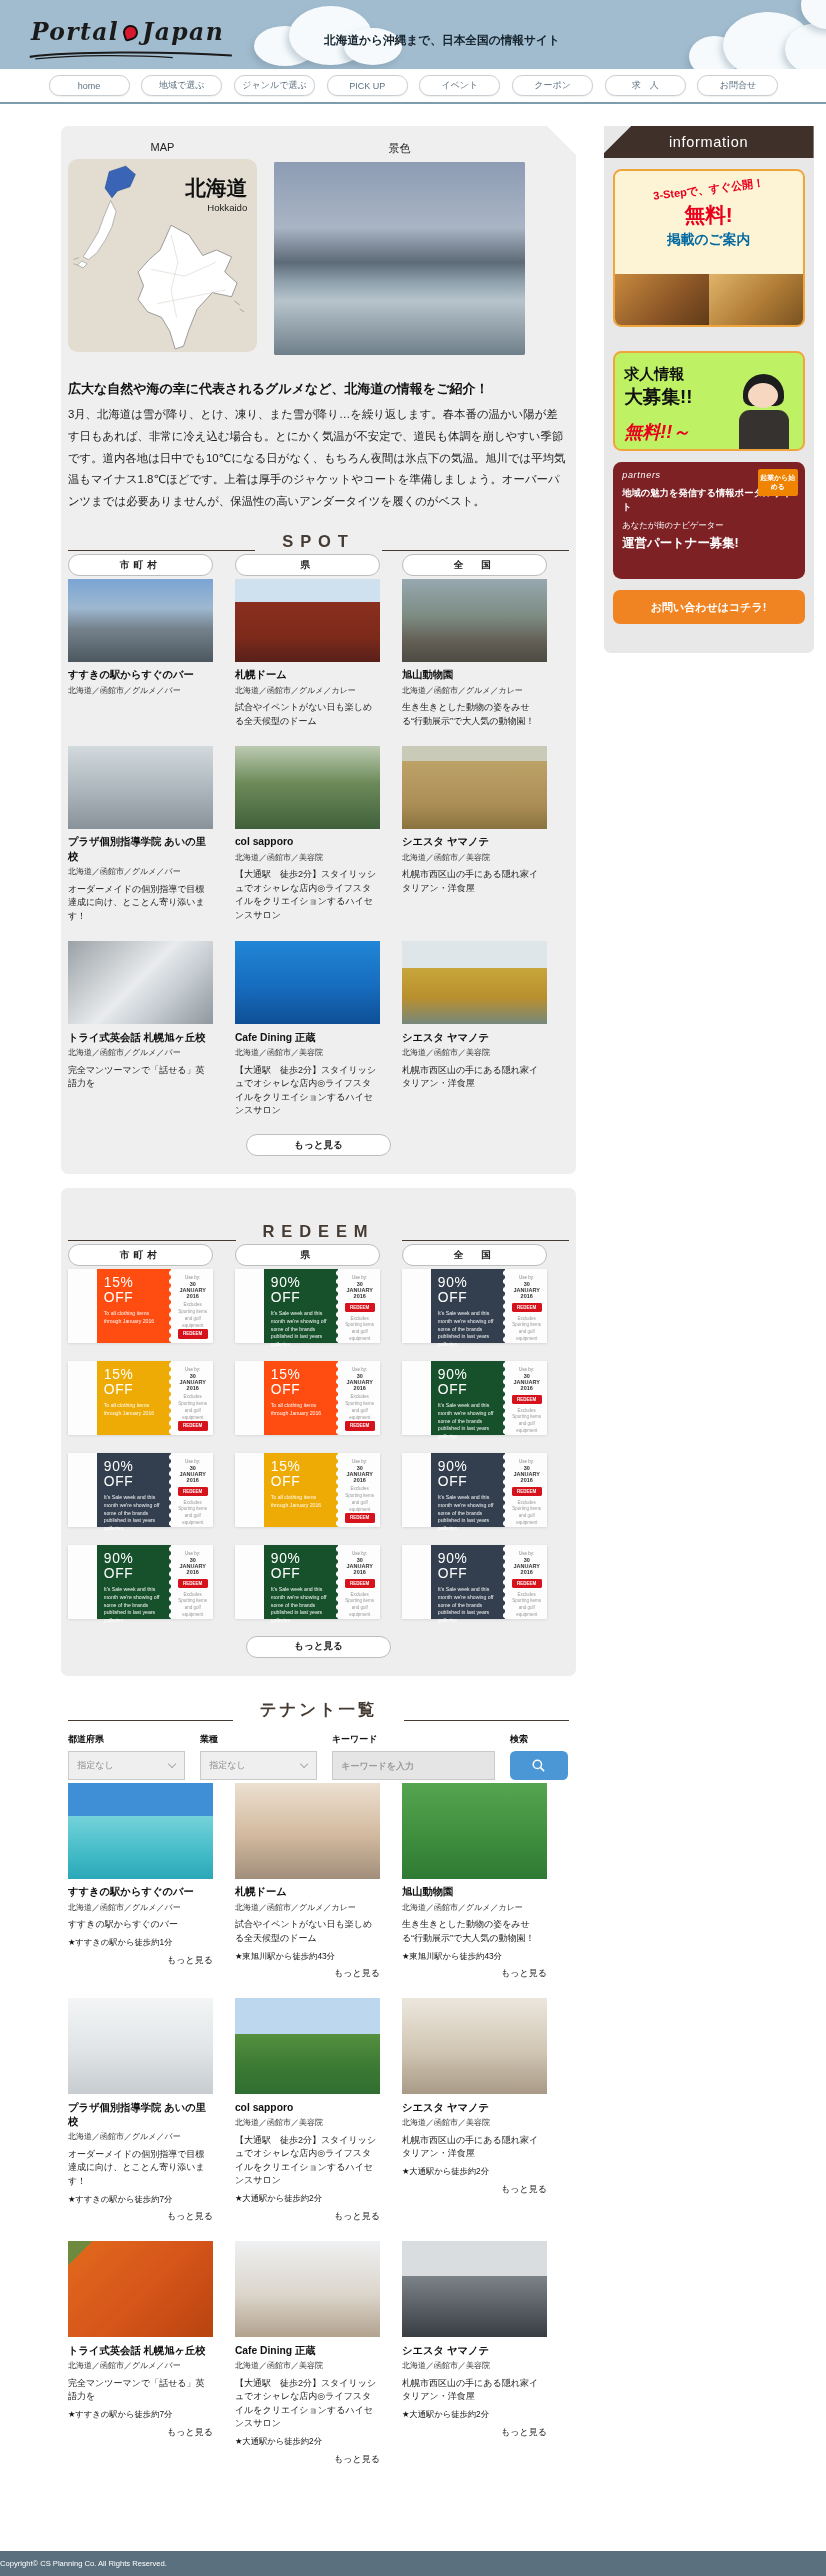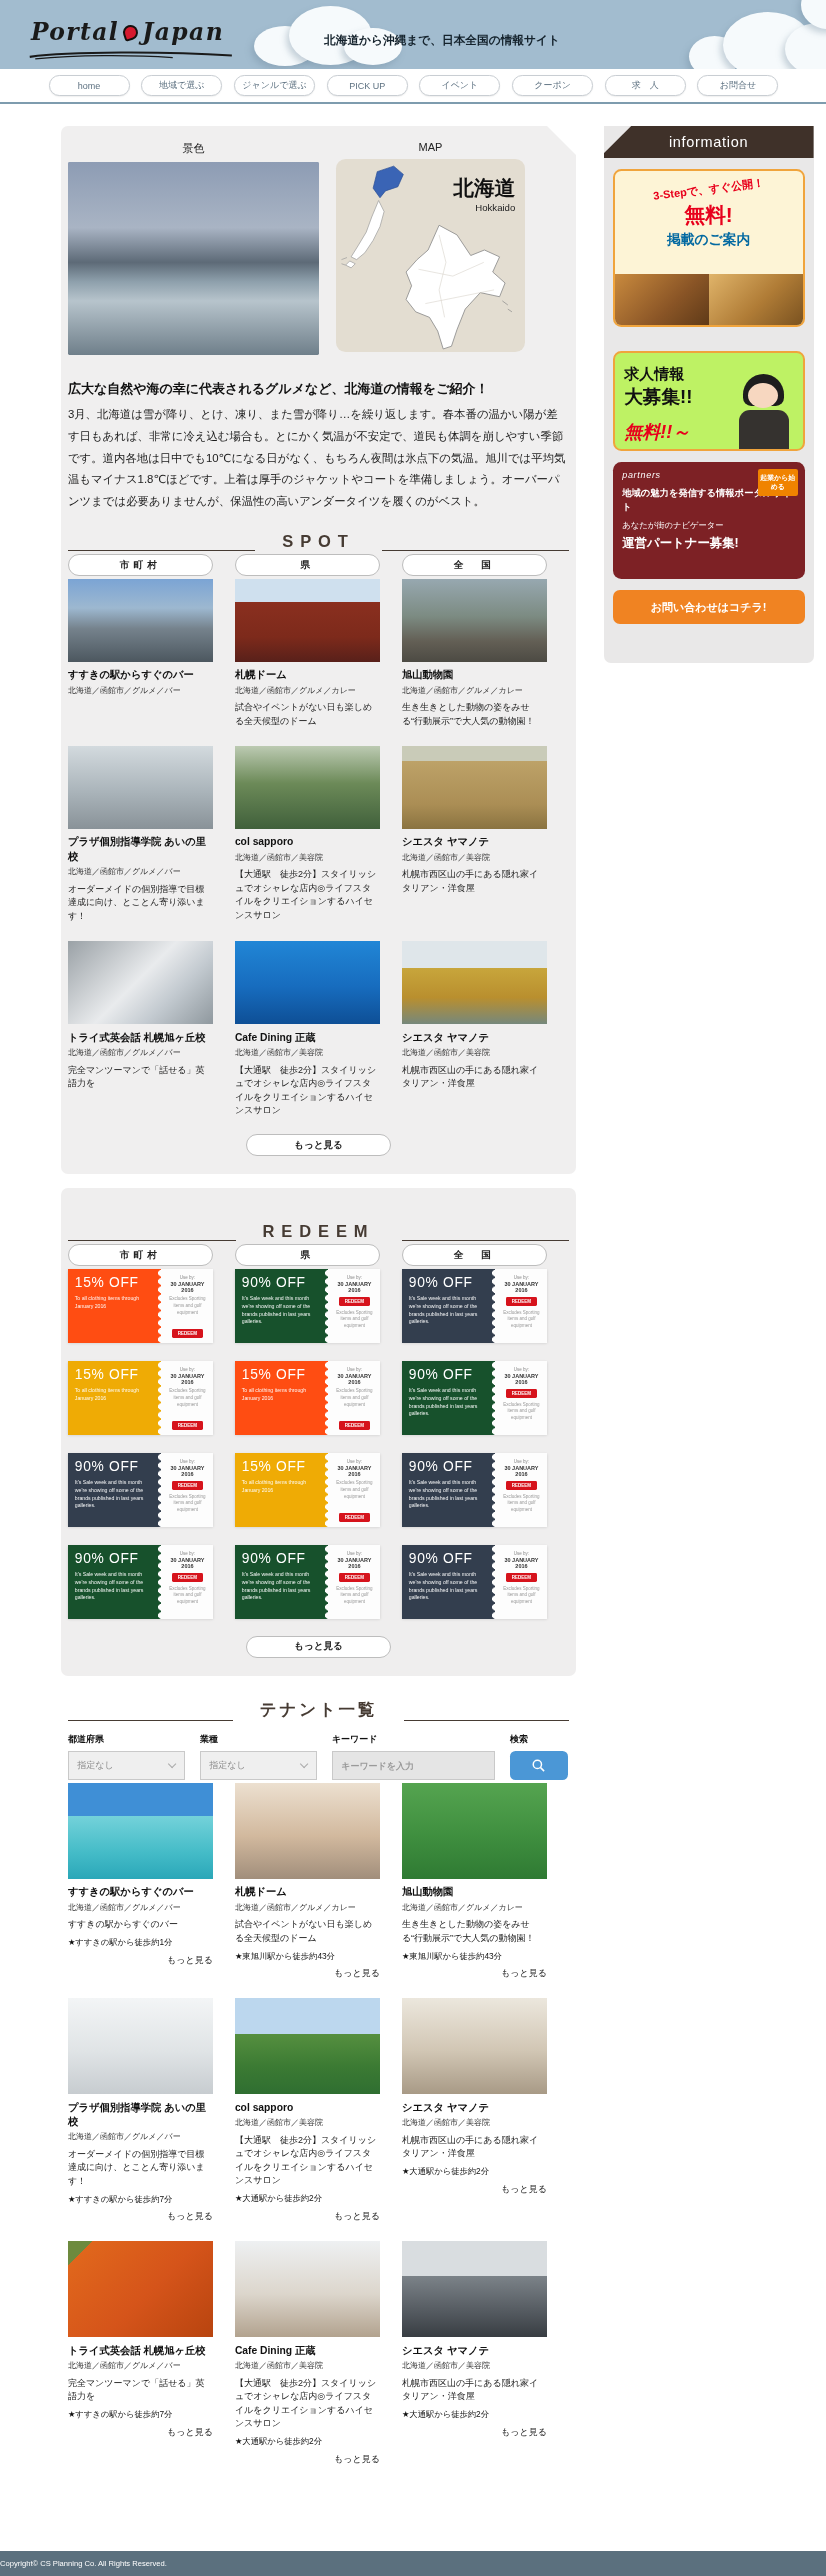--- a/index.html
+++ b/index.html
@@ -84,21 +84,21 @@
   .img-golf { background:linear-gradient(180deg,#bcd7ee 0%,#bcd7ee 38%,#558f3f 38%,#3b7a33 72%,#2f6e31 100%); }
   .img-classroom { background:linear-gradient(180deg,#ece7dd 0%,#d1c6b4 55%,#a89a86 100%); }
   .img-carrots { background:linear-gradient(135deg,#6d8a3e 0%,#6d8a3e 10%,#e0661c 10%,#d5541a 55%,#b8440f 100%); }
   .img-kitchen { background:linear-gradient(180deg,#eef0f2 0%,#dcd6cc 55%,#b2a28e 100%); }
   .img-garage { background:linear-gradient(180deg,#d9dde0 0%,#d9dde0 36%,#7c8389 36%,#565c62 72%,#383d42 100%); }
   .img-food1 { background:linear-gradient(135deg,#c98a3e 0%,#8a5526 60%,#5f3a18 100%); }
   .img-food2 { background:linear-gradient(135deg,#e0b46a 0%,#b07c36 55%,#7a5220 100%); }
 
   
   .coupon-panel { background:#efeeee; border-radius:6.9px; margin-top:13.8px; padding:15px 0 18px 0; }
-  .coupon-card { position:relative; width:145px; height:74px; background:#fdfdfd; box-shadow:0 0.7px 2.8px rgba(0,0,0,.15); display:flex; }
+  .coupon-card { position:relative; width:145px; height:74px; background:#fdfdfd; box-shadow:0 0.7px 2.8px rgba(0,0,0,.15); display:flex;padding-left:29px; }
   .cp-left { position:relative; width:64%; height:100%; padding:6.2px 8.3px 5.5px 6.9px; color:#fff; }
   .c-orange .cp-left { background:#ff4d12; }
   .c-yellow .cp-left { background:#efab05; }
   .c-green .cp-left { background:#17512c; }
   .c-navy .cp-left { background:#333e4e; }
   .perf { position:absolute; top:0; right:-0.7px; bottom:0; width:6.2px;
           background-image:radial-gradient(circle at 6.2px 4.1px, #fdfdfd 2.9px, rgba(0,0,0,0) 3.3px);
           background-size:6.2px 8.3px; background-repeat:repeat-y; }
   .cp-disc { font-size:13.8px; font-weight:300; letter-spacing:0.7px; margin-bottom:4.8px; }
   .cp-desc { font-size:5.2px; line-height:1.5; opacity:.95; }
@@ -115,21 +115,21 @@
   .filters { display:flex; gap:15px; padding-left:6.9px; margin-top:12.4px; }
   .f-label { font-size:9px; font-weight:bold; color:#111; margin-bottom:4.8px; }
   .f-select { width:117px; height:29px; background:#efefef; border:0.7px solid #c9c9c9; display:flex; align-items:center; justify-content:space-between; padding:0 8.3px; cursor:pointer; }
   .f-select .val { font-size:9px; color:#8a8a8a; }
   .chev { width:6.2px; height:6.2px; border-right:1px solid #aaa; border-bottom:1px solid #aaa; transform:rotate(45deg); margin-top:-2.8px; }
   .f-input { width:163px; height:29px; background:#e5e5e5; border:0.7px solid #c9c9c9; padding:0 8.3px; font-size:9px; color:#333;font-weight:bold; }
   .f-input::placeholder { color:#9a9a9a; }
   .search-btn { width:58px; height:29px; background:#4b97d6; border:none; border-radius:5.5px; display:flex; align-items:center; justify-content:center; cursor:pointer; }
 
   
-  .sidebar { background:#e9e8e8; border-radius:0 0 6.9px 6.9px; padding-bottom:39px; }
+  .sidebar { background:#e9e8e8; border-radius:0 0 6.9px 6.9px; padding-bottom:29px; }
   .info-head { height:32px; background:#3f3129; color:#fff; font-size:14.5px; letter-spacing:0.7px; display:flex; align-items:center; justify-content:center;
                clip-path:polygon(27.6px 0, 100% 0, 100% 100%, 0 100%, 0 27.6px); }
   .side-pad { padding:11px 9px 0 9px; display:flex; flex-direction:column; gap:11px; }
   .banner { border-radius:8.3px; cursor:pointer; }
   .bn1 { background:#fdf4d6; border:2.8px solid #f0a43c; height:158px; position:relative; overflow:hidden; padding:8.3px 6.9px 0 6.9px; text-align:center; }
   .bn1-arc { display:inline-block; transform:rotate(-7deg); color:#e8001c; font-size:11px; font-weight:bold; margin-top:2.8px; }
   .bn1-free { color:#e8001c; font-size:20.7px; font-weight:900; margin-top:4.1px; }
   .bn1-guide { color:#0369a1; font-size:13.8px; font-weight:900; margin-top:1.4px; }
   .bn1-photos { position:absolute; left:0; right:0; bottom:0; height:51px; display:flex; }
   .bn1-photos div { flex:1; }
@@ -188,41 +188,41 @@
     <div class="nav-btn">お問合せ</div>
   </div>
 
   <div class="content">
 
     <div class="main-col">
       <div class="panel">
 
         <div class="map-row">
           <div>
-            <div class="img-label">景色</div>
-            <div class="scenery"></div>
-          </div>
-          <div>
             <div class="img-label">MAP</div>
             <div class="map-card">
               <svg viewBox="0 0 275 280" width="189" height="193">
                 <path d="M60 18 L84 10 L98 22 L90 40 L72 46 L64 56 L54 42 Z" fill="#3a64b5" stroke="#2c4f94" stroke-width="1"></path>
                 <path d="M62 60 L70 76 L64 98 L54 118 L42 136 L30 146 L22 142 L32 126 L44 106 L52 84 Z" fill="#fff" stroke="#9a9a9a" stroke-width="1"></path>
                 <path d="M20 148 L28 152 L22 158 L14 154 Z" fill="#fff" stroke="#9a9a9a" stroke-width="1"></path>
                 <path d="M8 146 l8 -3 M8 152 l6 2" stroke="#9a9a9a" stroke-width="1" fill="none"></path>
                 <path d="M150 96 L176 110 L196 140 L216 132 L238 142 L228 164 L246 180 L238 200 L210 194 L188 218 L176 248 L168 272 L156 276 L148 250 L136 230 L116 222 L102 204 L110 184 L102 164 L118 146 L134 132 Z" fill="#ffffff" stroke="#8a8a8a" stroke-width="1.2"></path>
                 <path d="M150 110 L160 150 L150 190 L158 230 M120 160 L170 170 L215 150 M130 210 L180 200 L230 190" stroke="#d5d0c6" stroke-width="0.8" fill="none"></path>
                 <path d="M242 206 l8 6 M250 218 l6 4" stroke="#8a8a8a" stroke-width="1" fill="none"></path>
               </svg>
               <div class="map-title">
                 <div class="ja">北海道</div>
                 <div class="en">Hokkaido</div>
               </div>
             </div>
           </div>
+          <div>
+            <div class="img-label">景色</div>
+            <div class="scenery"></div>
+          </div>
         </div>
 
         <div class="intro">
           <h2>広大な自然や海の幸に代表されるグルメなど、北海道の情報をご紹介！</h2>
           <p>3月、北海道は雪が降り、とけ、凍り、また雪が降り…を繰り返します。春本番の温かい陽が差す日もあれば、非常に冷え込む場合も。とにかく気温が不安定で、道民も体調を崩しやすい季節です。道内各地は日中でも10℃になる日がなく、もちろん夜間は氷点下の気温。旭川では平均気温もマイナス1.8℃ほどです。上着は厚手のジャケットやコートを準備しましょう。オーバーパンツまでは必要ありませんが、保温性の高いアンダータイツを履くのがベスト。</p>
         </div>
 
         <div class="sec-head">
           <span class="line"></span>
           <span class="txt">SPOT</span>

